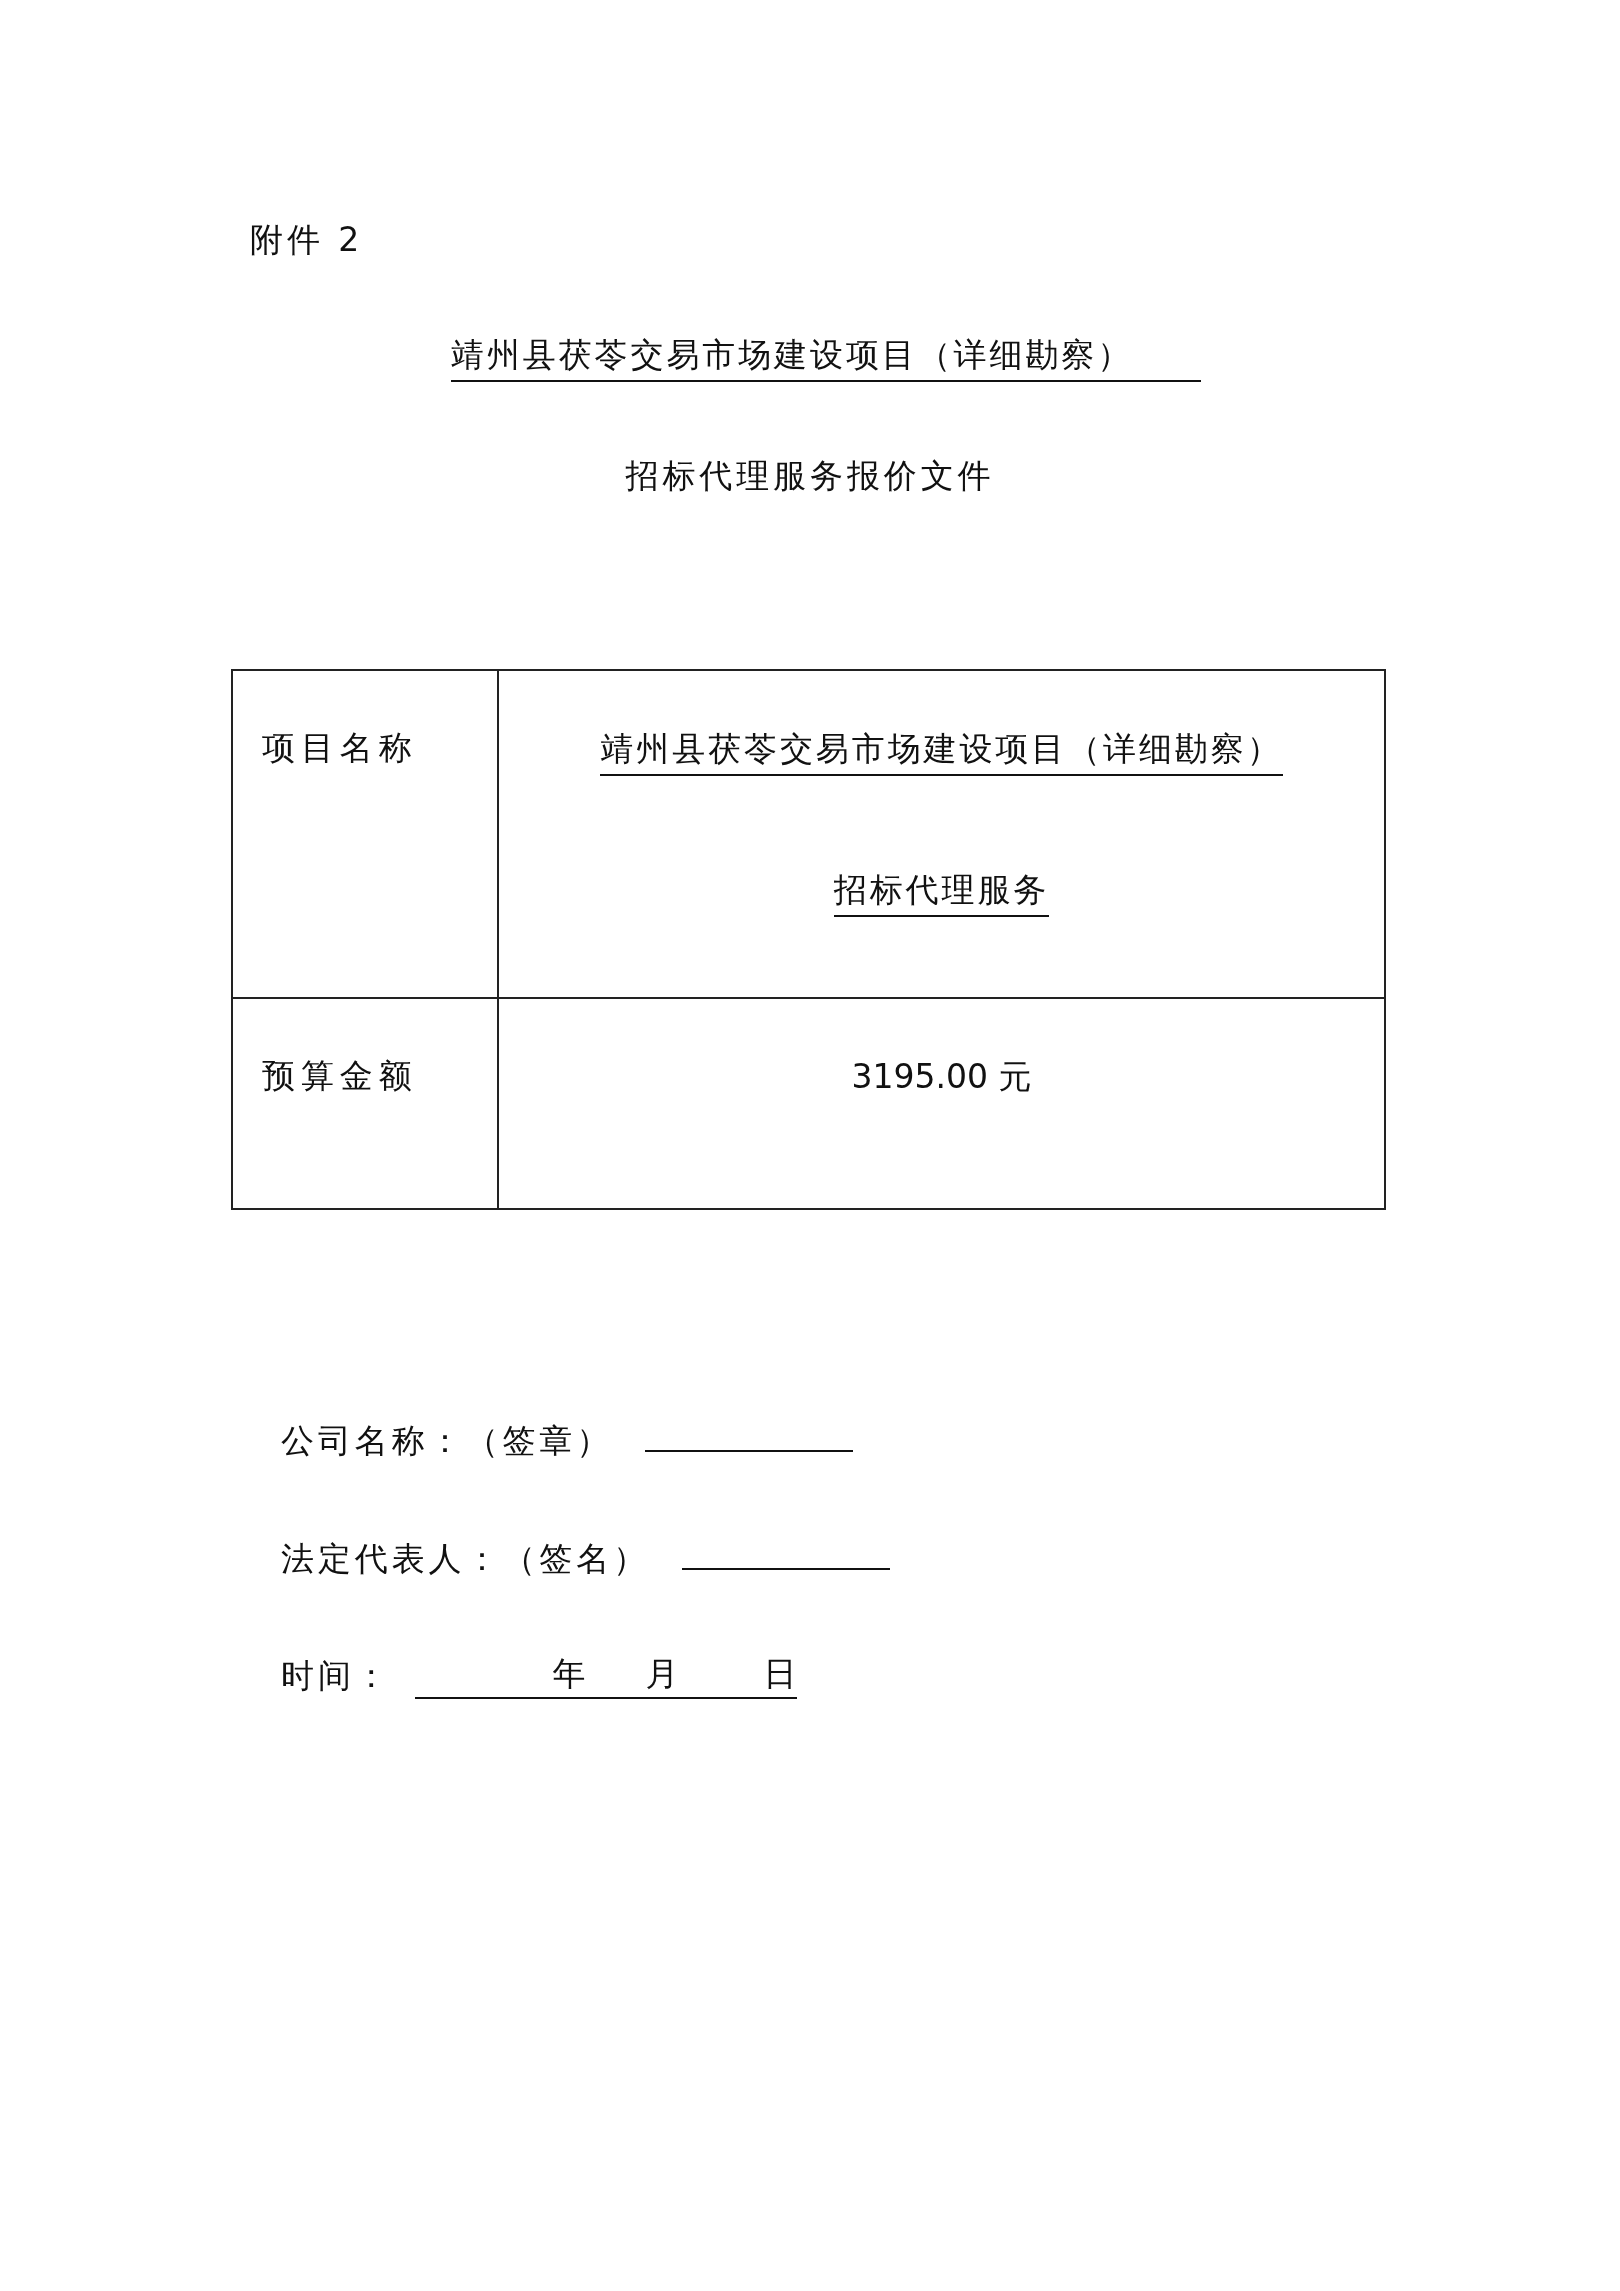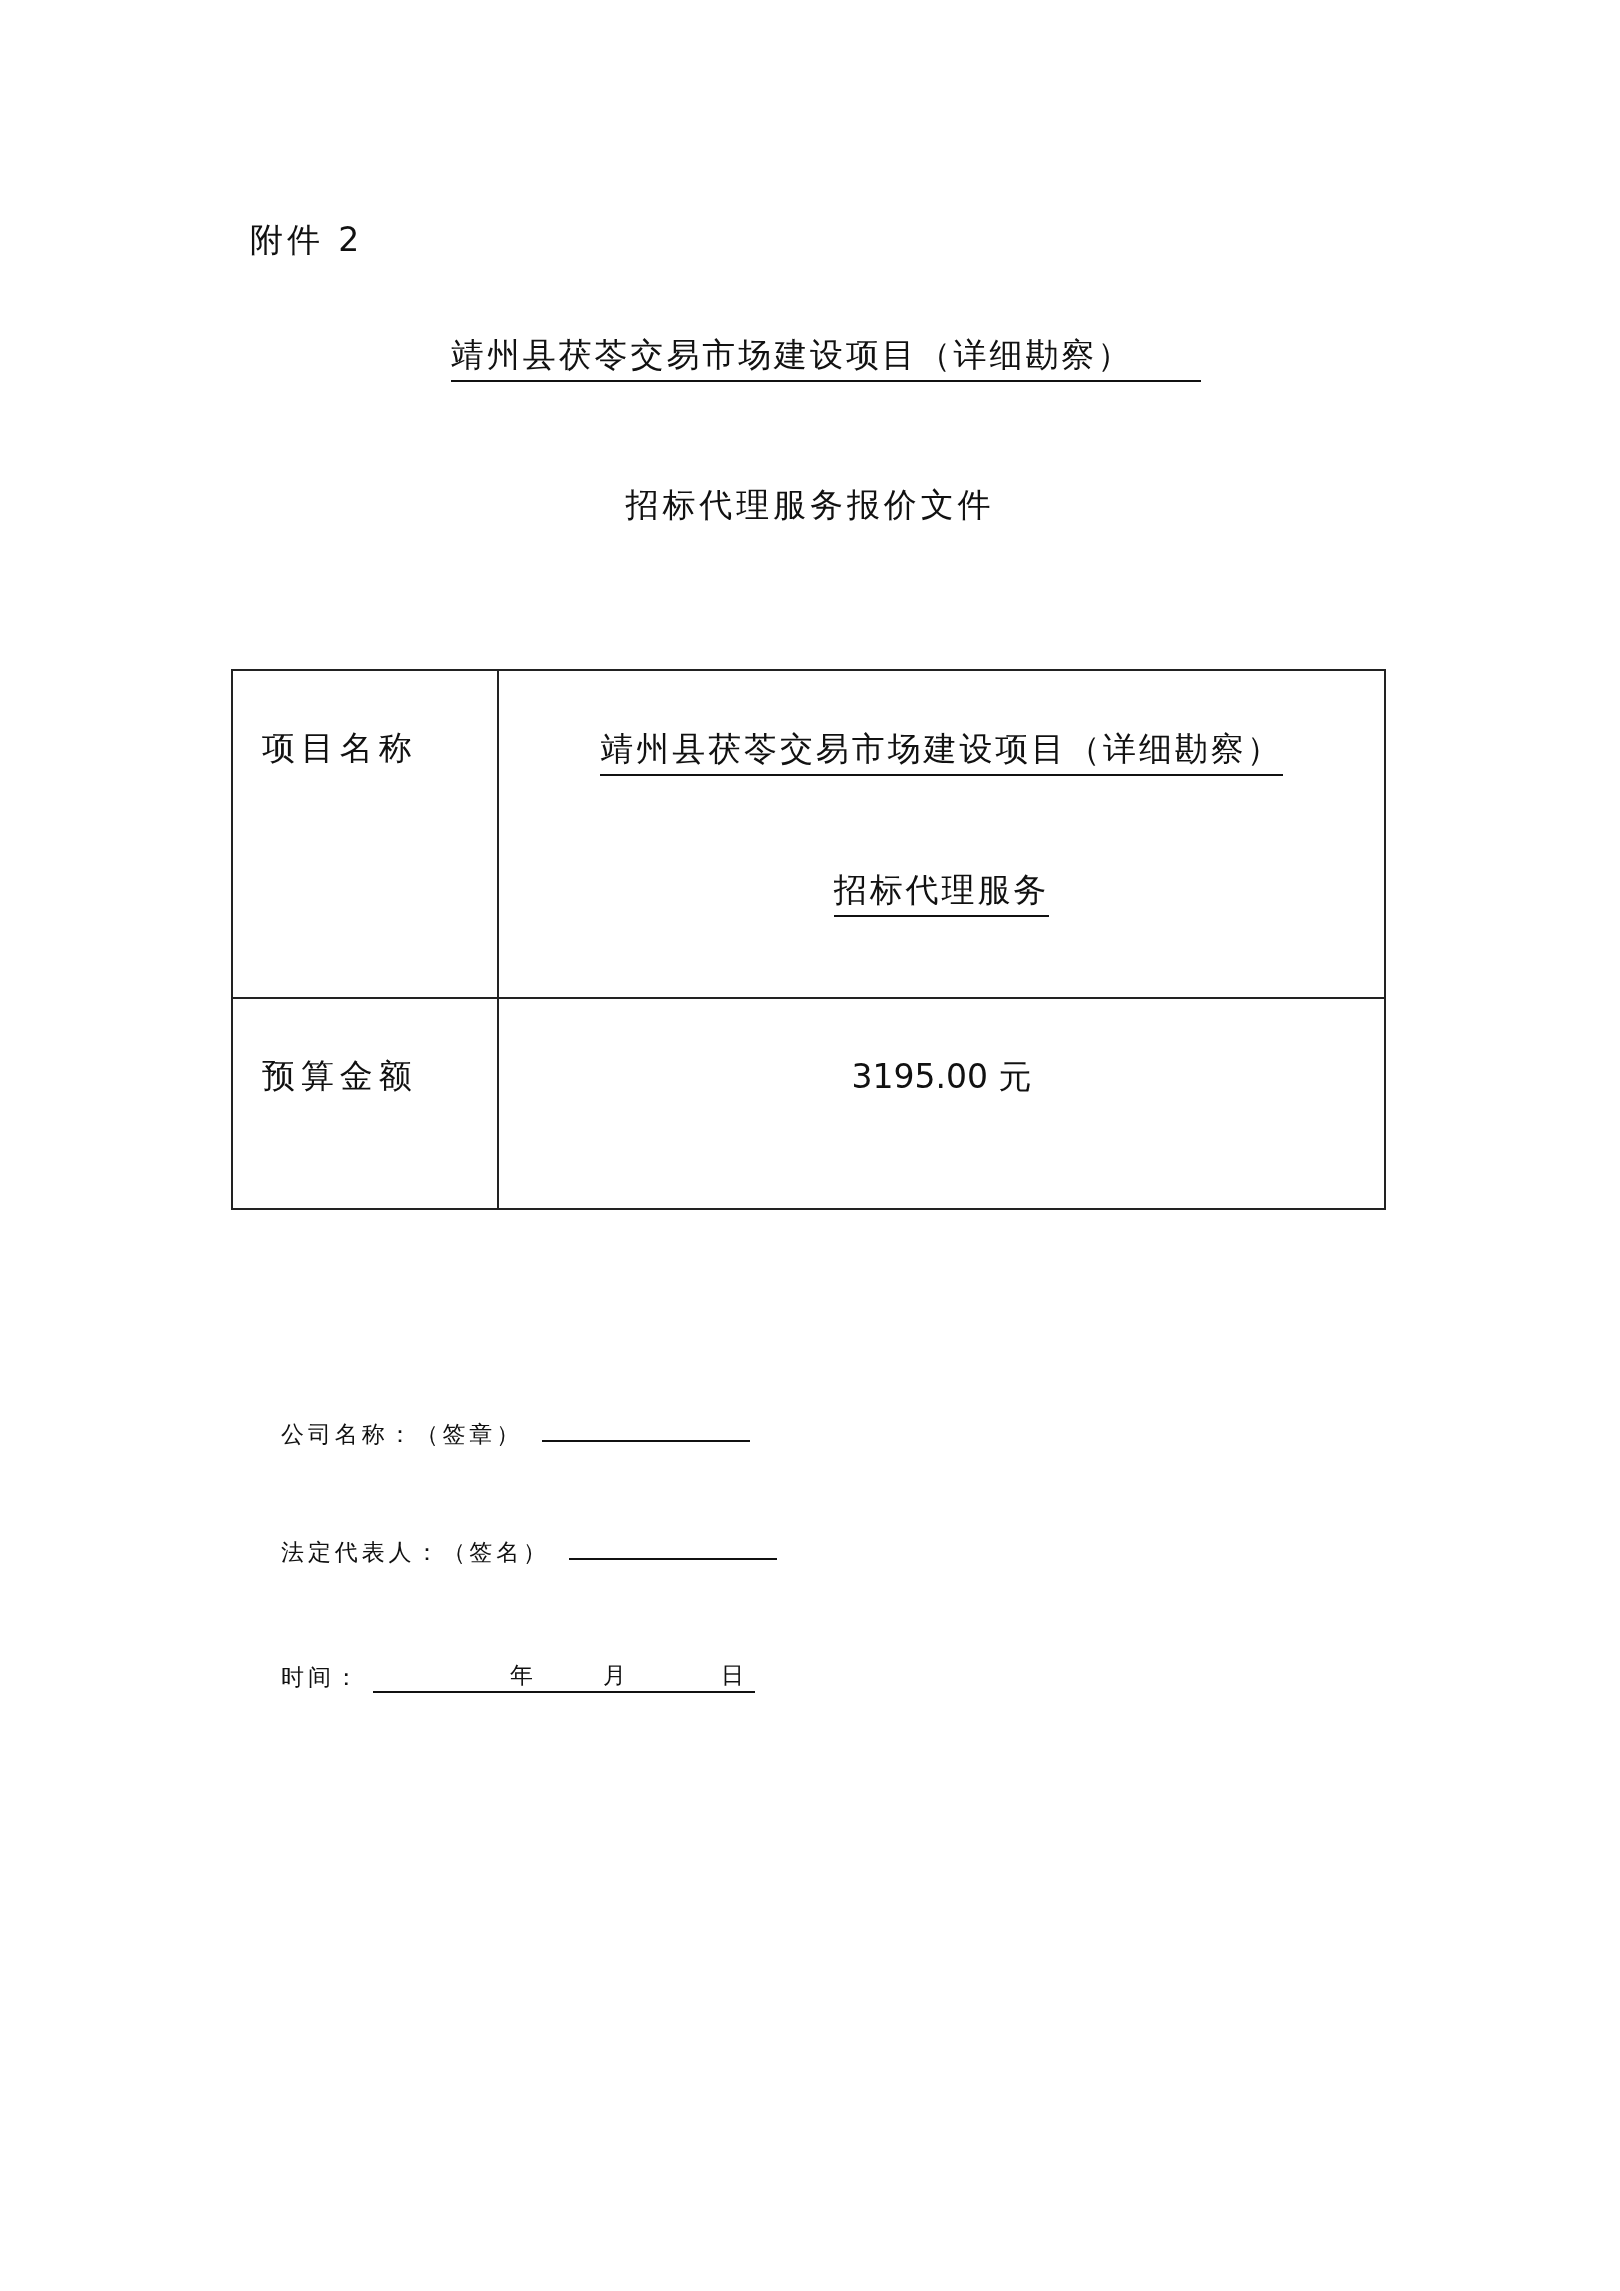--- a/index.html
+++ b/index.html
@@ -8,36 +8,36 @@
       font-family: "DejaVu Sans", "Liberation Sans", sans-serif;
       color: #111111;
     }
     .abs { position: absolute; }
     .attach { left: 250px; top: 218px; font-size: 33px; letter-spacing: 3.9px; }
     .title1 {
       left: 451px; top: 333px; width: 750px; font-size: 33px; letter-spacing: 2.9px;
       border-bottom: 2.9px solid #111; padding-bottom: 2px; white-space: nowrap;
     }
     .title2 { left: 0; width: 1620px; top: 454px; text-align: center; font-size: 33px; letter-spacing: 3.9px; padding-left: 0; }
-    .title2 span { display: inline-block; margin-left: 0; margin-top: 29px; }
+    .title2 span { display: inline-block; margin-left: 0; }
     table.quote {
       position: absolute; left: 231px; top: 669px; width: 1155px;
       border-collapse: collapse; table-layout: fixed;
     }
     table.quote td { border: 2px solid #222; vertical-align: top; font-size: 33px; }
     td.label { width: 235px; padding: 55px 0 4px 29px; letter-spacing: 5.9px; }
     td.value { text-align: center; }
     tr.r1 td { height: 267px; }
     tr.r2 td { height: 150px; }
     tr.r3 td { height: 149px; }
     .u { border-bottom: 2.9px solid #111; display: inline-block; padding-bottom: 2px; letter-spacing: 2.9px; }
     .v1 { margin-top: 55px; }
     .v2 { margin-top: 92px; }
     .amount { margin-top: 55px; display: inline-block; font-size: 33px; }
-    .sig { left: 281px; font-size: 23px; letter-spacing: 3.9px; white-space: nowrap; }
+    .sig { left: 281px; font-size: 33px; letter-spacing: 3.9px; white-space: nowrap; font-family: Liberation Mono, monospace; }
     .line { display: inline-block; border-bottom: 2.9px solid #111; vertical-align: baseline; height: 1px; }
     .date-line { display: inline-block; border-bottom: 2.9px solid #111; padding: 0; width: 382px; position: relative; height: 37px; vertical-align: bottom; }
     .date-line span { position: absolute; bottom: 0; }
   </style>
 </head>
 <body>
 
 <div class="abs attach">附件 2</div>
 
 <div class="abs title1">靖州县茯苓交易市场建设项目（详细勘察）</div>

